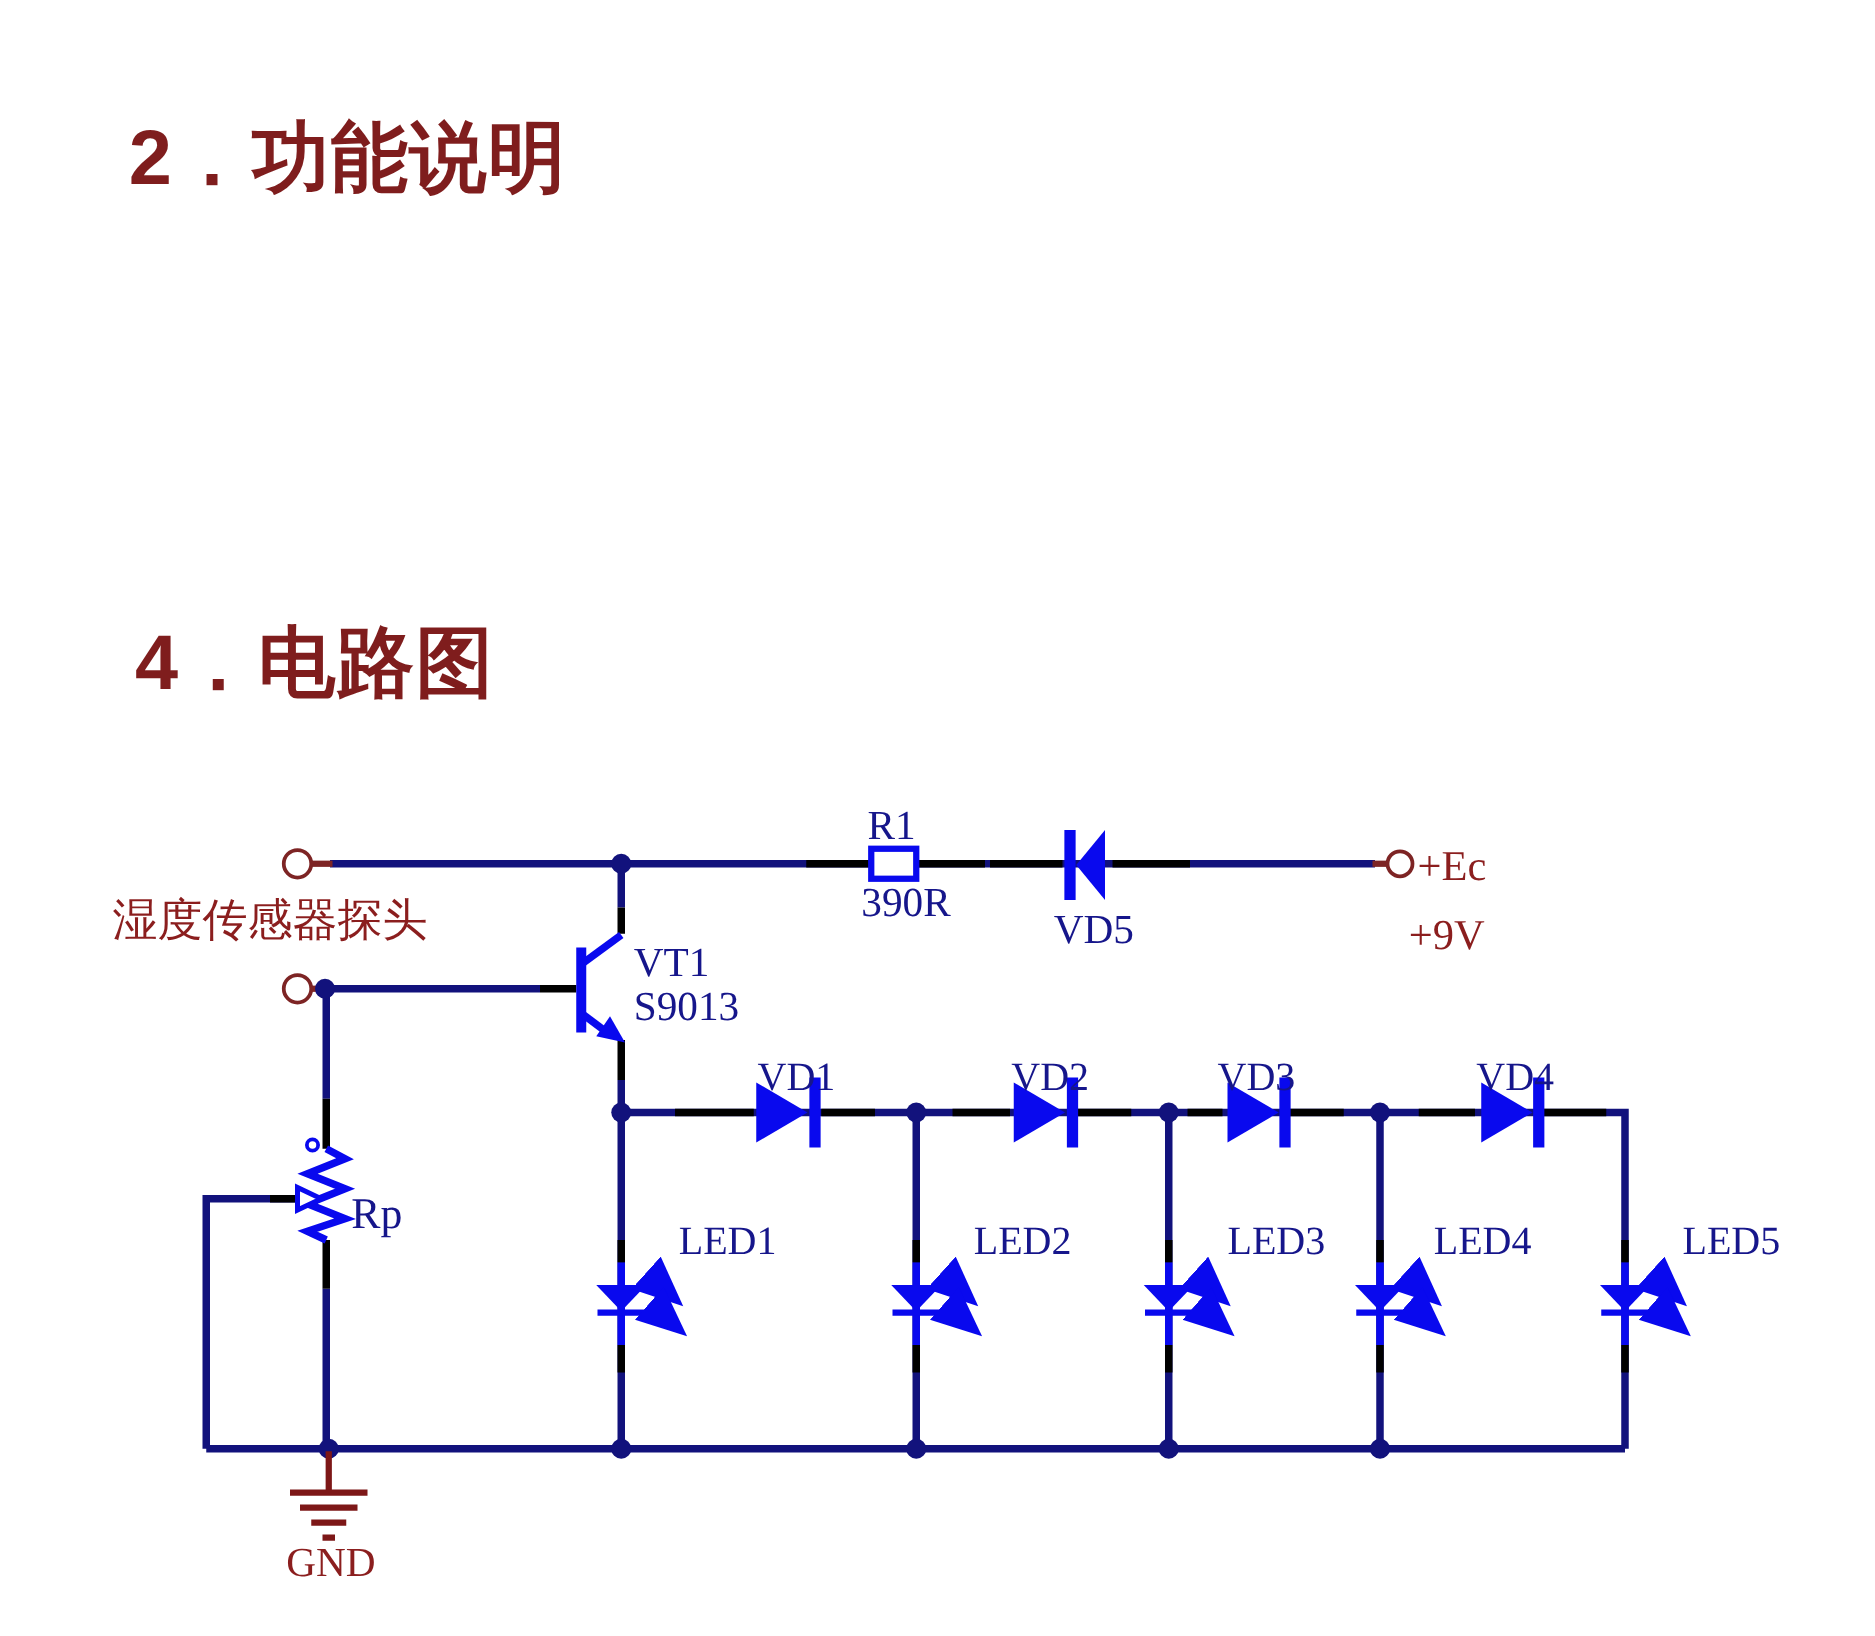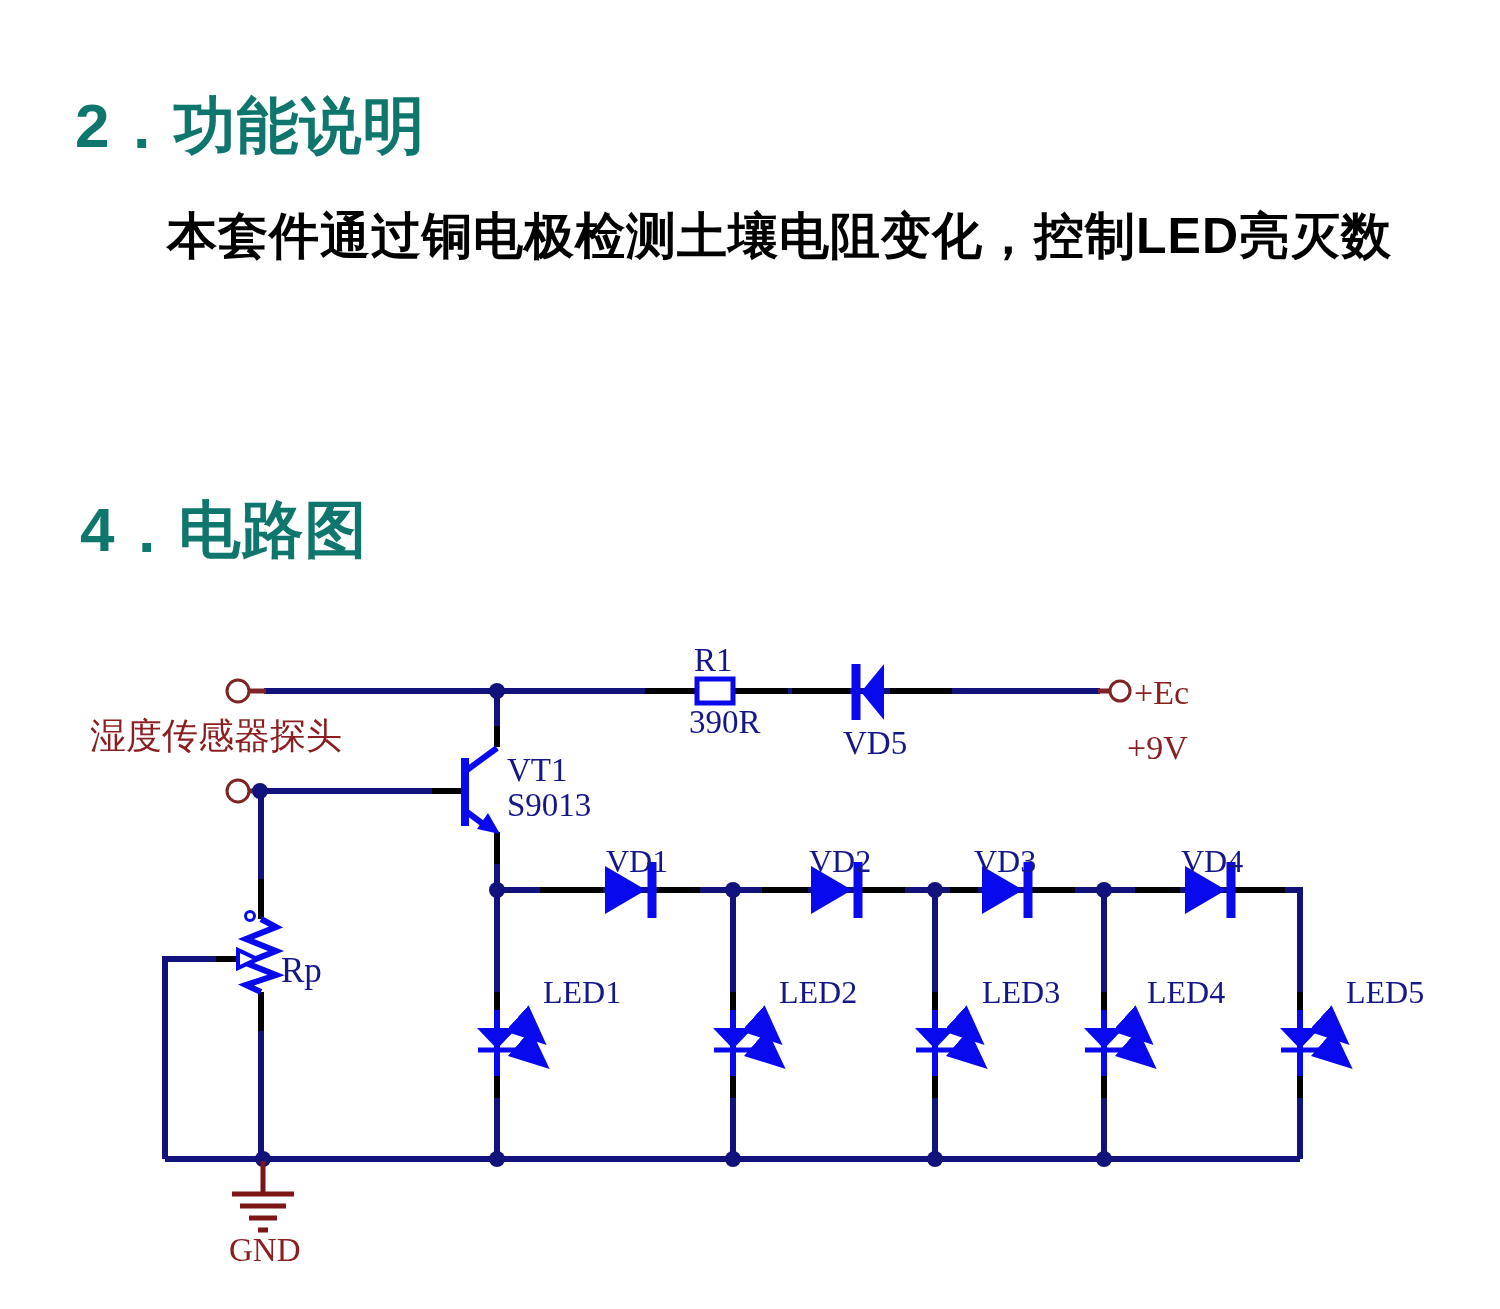--- a/index.html
+++ b/index.html
@@ -2,41 +2,41 @@
 <html lang="zh"><head>
 <meta charset="utf-8">
 <style>
   html,body{margin:0;padding:0;}
   body{
     width:1500px;height:1309px;position:relative;background:#ffffff;
     font-family:"Liberation Sans","DejaVu Sans",sans-serif;overflow:hidden;
   }
   .abs{position:absolute;}
   .h-title{
-    font-weight:bold;color:#0f766e;font-size:62px;letter-spacing:1px;
+    font-weight:bold;color:#7f1d1d;font-size:62px;letter-spacing:1px;
     font-family:"Liberation Sans","DejaVu Sans",sans-serif;
+    margin-left:28px;
   }
   .para{
     color:#000;font-size:50px;line-height:80px;font-weight:bold;
     letter-spacing:1px;white-space:nowrap;
   }
   .para .indent{padding-left:92px;}
   svg text{
     font-family:"Liberation Serif","DejaVu Serif",serif;
   }
   .blue-ref{fill:#16168B;}
   .red-ref{fill:#8B1E1E;}
 </style>
 </head>
 <body>
 
 <div class="abs h-title" style="left:75px;top:84px;">2．功能说明</div>
 
 <div class="abs para" style="left:75px;top:196px;">
-  <div class="indent">本套件通过铜电极检测土壤电阻变化，控制LED亮灭数</div>
 </div>
 
 <div class="abs h-title" style="left:80px;top:488px;">4．电路图</div>
 
 <svg class="abs" style="left:0;top:0;" width="1500" height="1309" viewBox="0 0 1500 1309">
   <defs>
     <marker id="arrHead" markerWidth="9" markerHeight="9" refX="6.5" refY="3.5" orient="auto">
       <path d="M0,0 L8,3.5 L0,7 Z" fill="#0909EE"></path>
     </marker>
   </defs>

